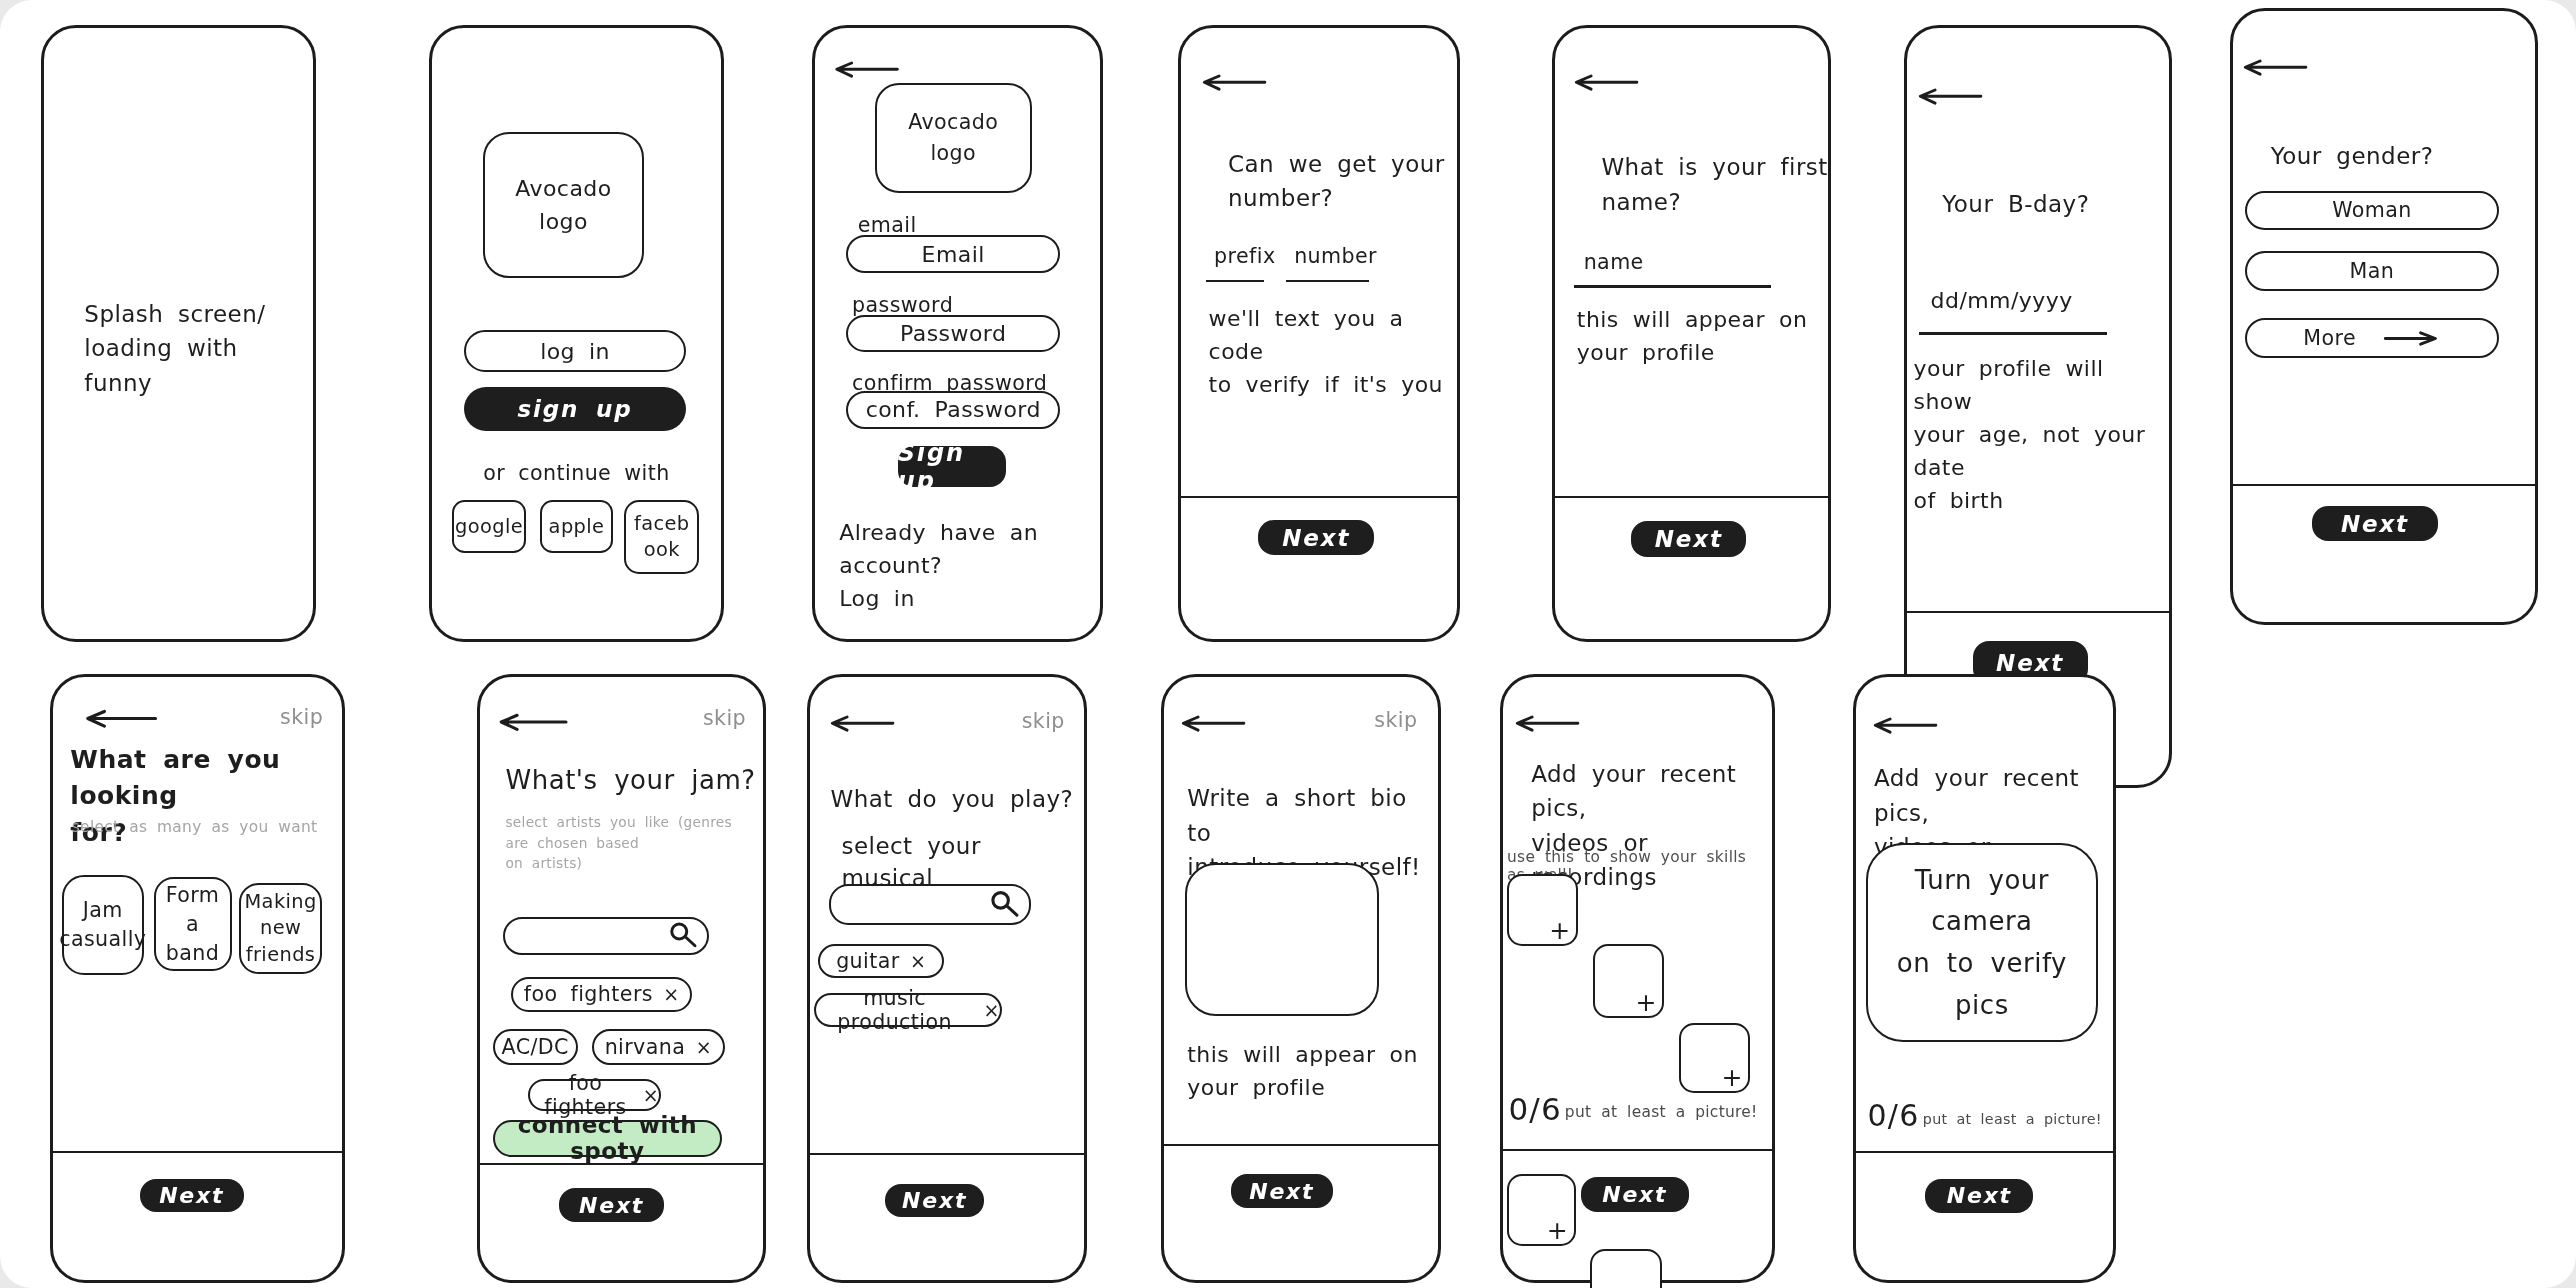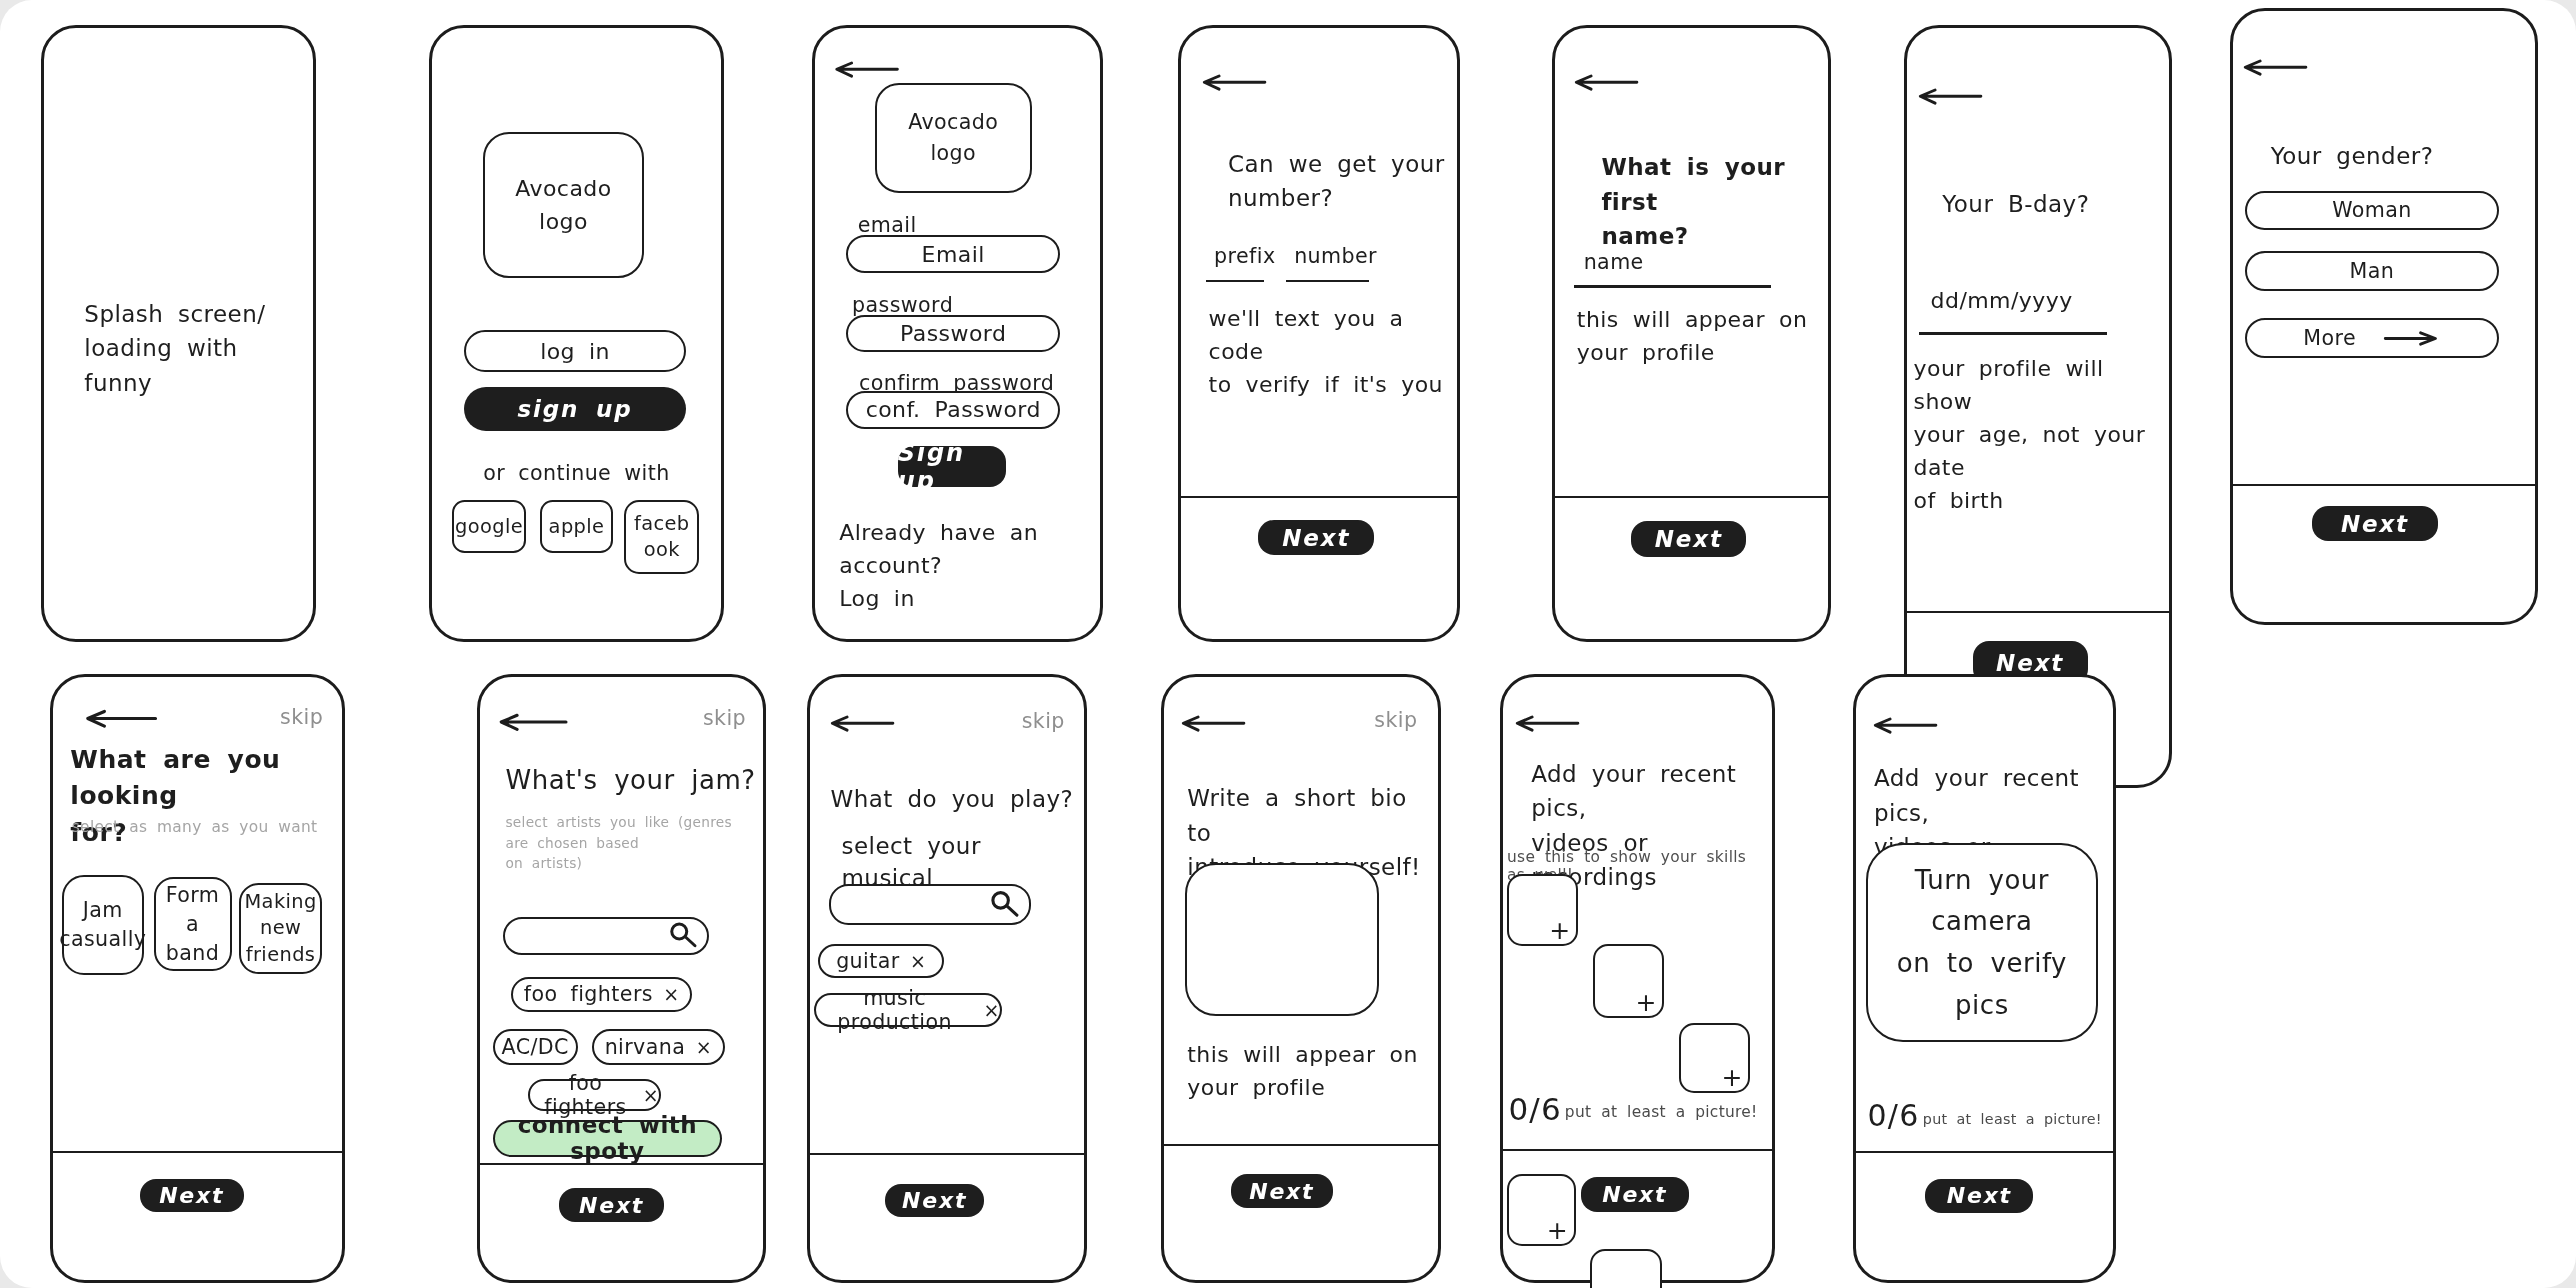--- a/index.html
+++ b/index.html
@@ -80,21 +80,21 @@
       </div>
     </div>
     <div class="abs hand" style="left:15%;top:30.3%;font-size:20.6px;">email</div>
     <div class="abs box pill hand" style="left:11%;top:33.9%;width:75%;height:6.2%;font-size:22px;">
       <span>Email</span>
     </div>
     <div class="abs hand" style="left:13%;top:43.3%;font-size:20.6px;">password</div>
     <div class="abs box pill hand" style="left:11%;top:46.9%;width:75%;height:6.2%;font-size:22px;">
       <span>Password</span>
     </div>
-    <div class="abs hand" style="left:13%;top:56.1%;font-size:20.6px;margin-left:7px;">confirm password</div>
+    <div class="abs hand" style="left:13%;top:56.1%;font-size:20.6px;">confirm password</div>
     <div class="abs box pill hand" style="left:11%;top:59.4%;width:75%;height:6.2%;font-size:22px;">
       <span>conf. Password</span>
     </div>
     <div class="abs btn-dark hand" style="left:29%;top:68.4%;width:38%;height:6.8%;font-size:24px;">
       <span>Sign up</span>
     </div>
     <div class="abs hand body-txt" style="left:8.5%;top:79.8%;font-size:22px;">
       <span class="line">Already have an account?</span>
       <span class="line">Log in</span>
     </div>
@@ -123,21 +123,21 @@
       <span>Next</span>
     </div>
   </div>
 
   <div class="phone" style="left:1552px;top:25px;width:279px;height:617px;">
     <div class="abs" style="left:5.5%;top:7.2%;">
       <svg class="icon-svg" width="72" height="20.6" viewBox="0 0 120 36">
           <path d="M114 18 L10 18 M34 7 L8 18 L34 30" fill="none" stroke="#1c1c1c" stroke-width="5" stroke-linecap="round" stroke-linejoin="round"></path>
         </svg>
     </div>
-    <div class="abs hand title" style="left:17%;top:20%;font-size:23px;font-weight:bold;">
+    <div class="abs hand title" style="left:17%;top:20%;font-size:23px;">
       <span class="line">What is your first</span>
       <span class="line">name?</span>
     </div>
     <div class="abs hand" style="left:10.5%;top:36.4%;font-size:20.6px;">name</div>
     <div class="uline" style="left:7%;top:42%;width:72%;border-top-width:3.4px;"></div>
     <div class="abs hand body-txt" style="left:8%;top:45%;">
       <span class="line">this will appear on</span>
       <span class="line">your profile</span>
     </div>
     <div class="divider" style="top:76.6%;"></div>

